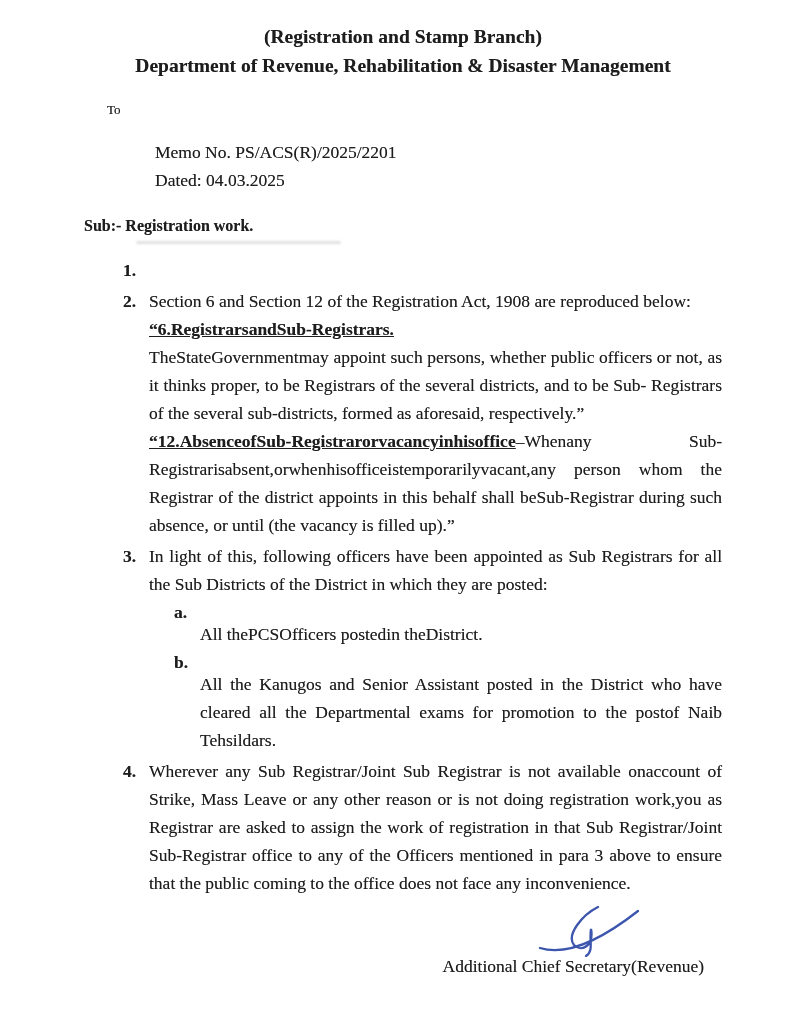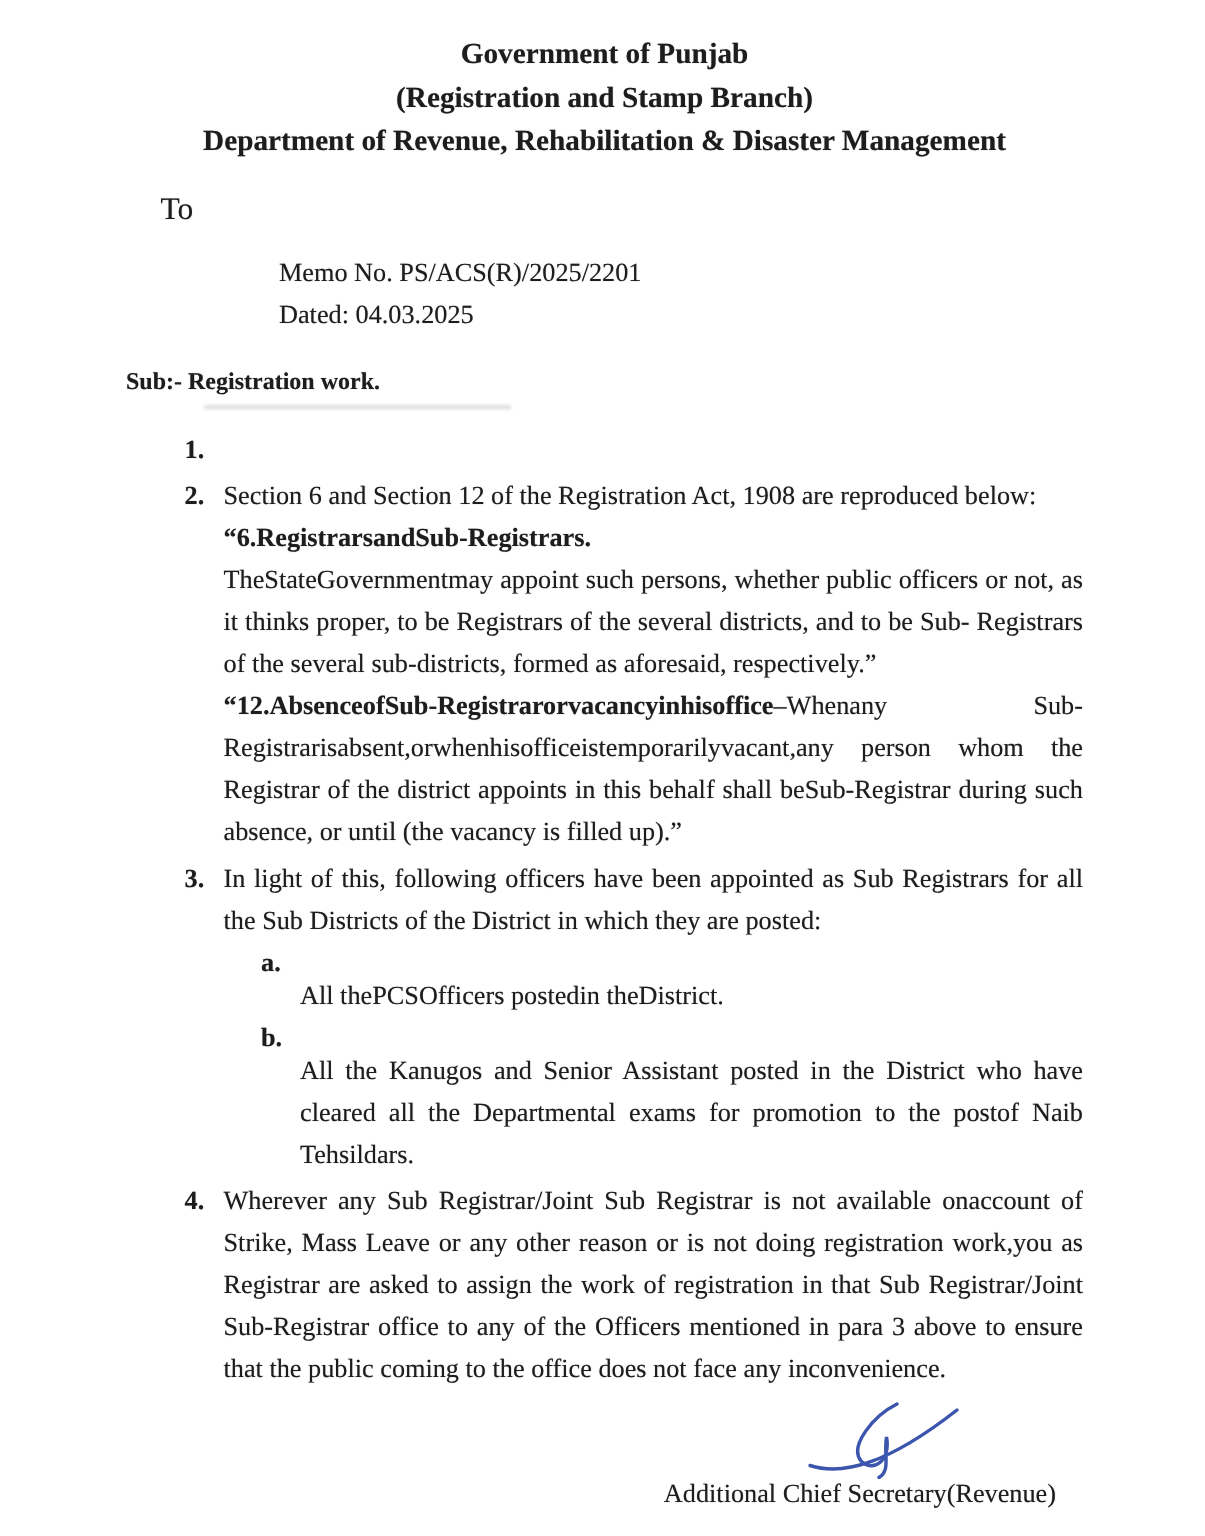--- a/index.html
+++ b/index.html
@@ -17,28 +17,28 @@
   .doc-header{
     text-align:center;
     font-weight:bold;
     font-size:19.5px;
     line-height:29px;
     margin-left:-40px;margin-right:-40px;
   }
   .to-label{
     margin-top:16px;
     margin-left:23px;
-    font-size:21px;line-height:28px;
+    font-size:13px;line-height:28px;
   }
   .addr{
     margin-top:8px;
     margin-left:71px;
     font-size:17.5px;line-height:28px;
   }
-  .memo{margin-top:14px;margin-left:31px;}
+  .memo{margin-top:14px;}
   .subject{
     margin-top:18px;
     font-weight:bold;
     font-size:16px;line-height:28px;
   }
   .subject .scan-underline{
     height:3px;width:205px;
     margin-left:52px;margin-top:1px;
     background:rgba(90,90,90,.18);
     filter:blur(1.2px);
@@ -49,21 +49,21 @@
     font-size:17.5px;line-height:28px;
   }
   .item{display:flex;margin-top:3px;}
   .num{
     width:26px;flex:0 0 26px;
     margin-left:39px;
     font-weight:bold;
   }
   .icol{flex:1;min-width:0;}
   .just{text-align:justify;}
-  .qlead{font-weight:bold;}
+  .qlead{font-weight:bold;text-decoration:underline;}
   .qlead.block{display:block;text-align:left;}
   .subitem{display:flex;}
   .letter{
     width:26px;flex:0 0 26px;
     margin-left:25px;
     font-weight:bold;
   }
   .stext{flex:1;min-width:0;text-align:justify;margin-top:22px;}
   .sig-block{
     margin-top:4px;
@@ -78,21 +78,20 @@
   .sig-title{
     font-size:17.5px;line-height:26px;
   }
 </style>
 </head>
 <body>
 
 <div class="page">
 
   <div class="doc-header">
-    <div>Government of Punjab</div>
     <div>(Registration and Stamp Branch)</div>
     <div>Department of Revenue, Rehabilitation &amp; Disaster Management</div>
   </div>
 
   <div class="to-label">To</div>
 
   <div class="addr">
     <div class="memo">
       <div>Memo No. PS/ACS(R)/2025/2201</div>
       <div>Dated: 04.03.2025</div>

